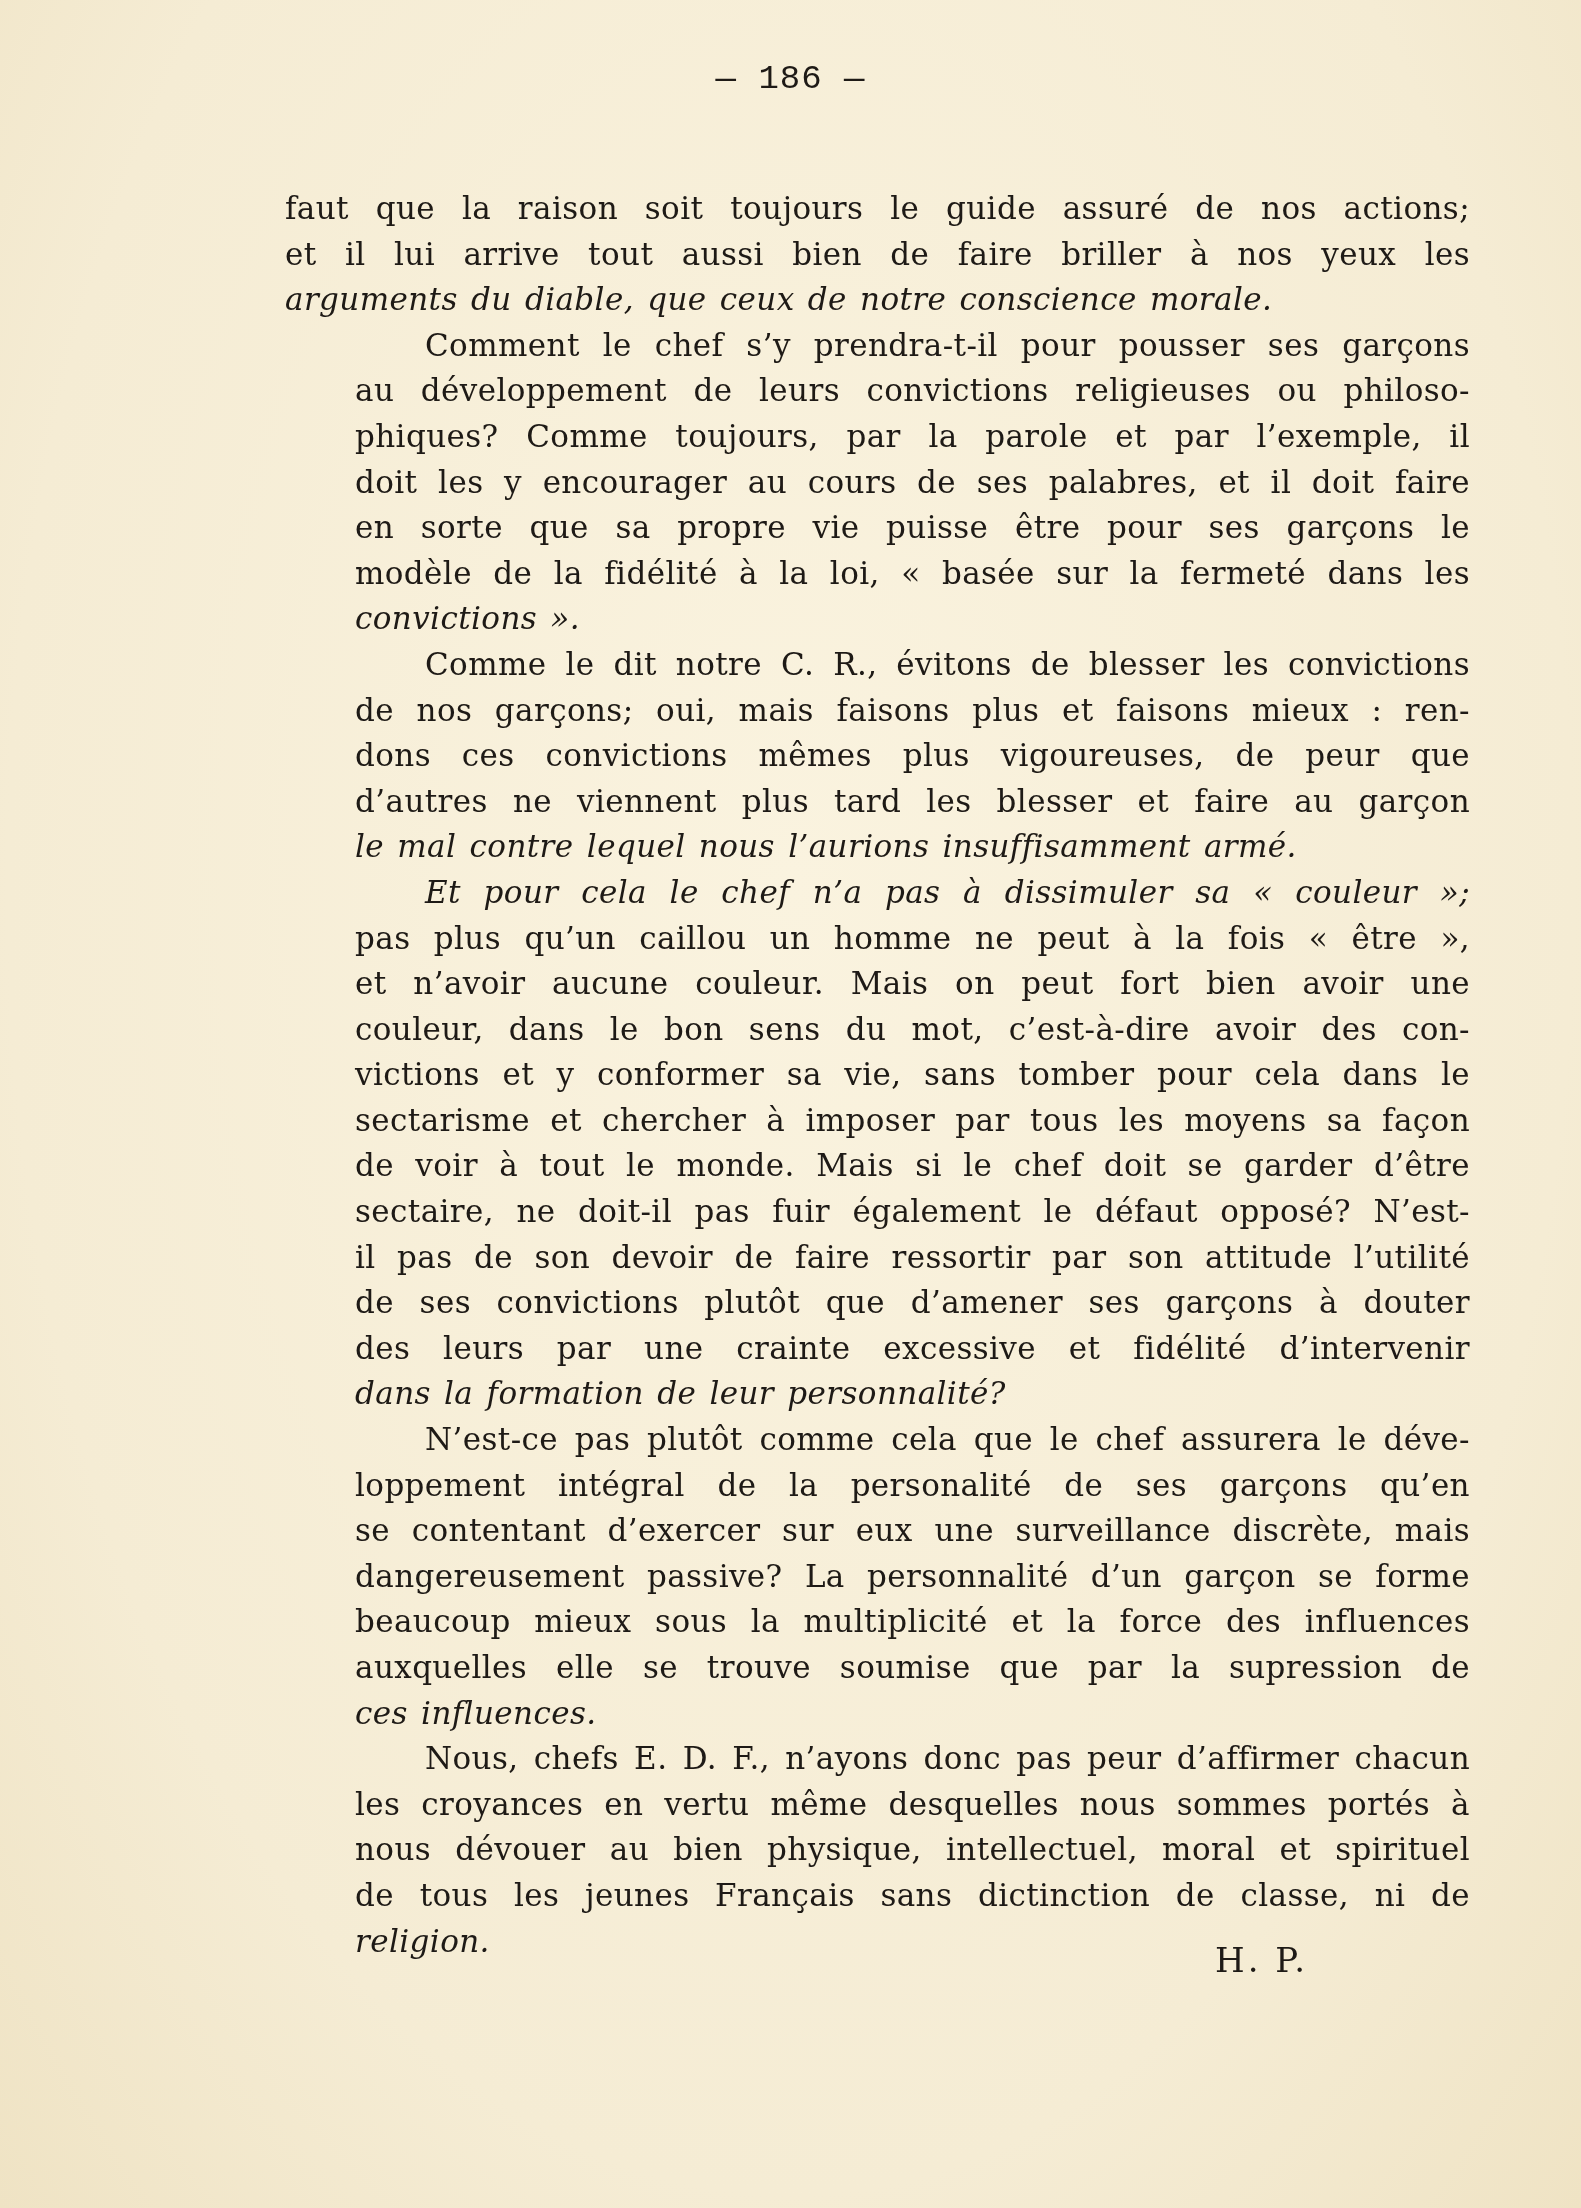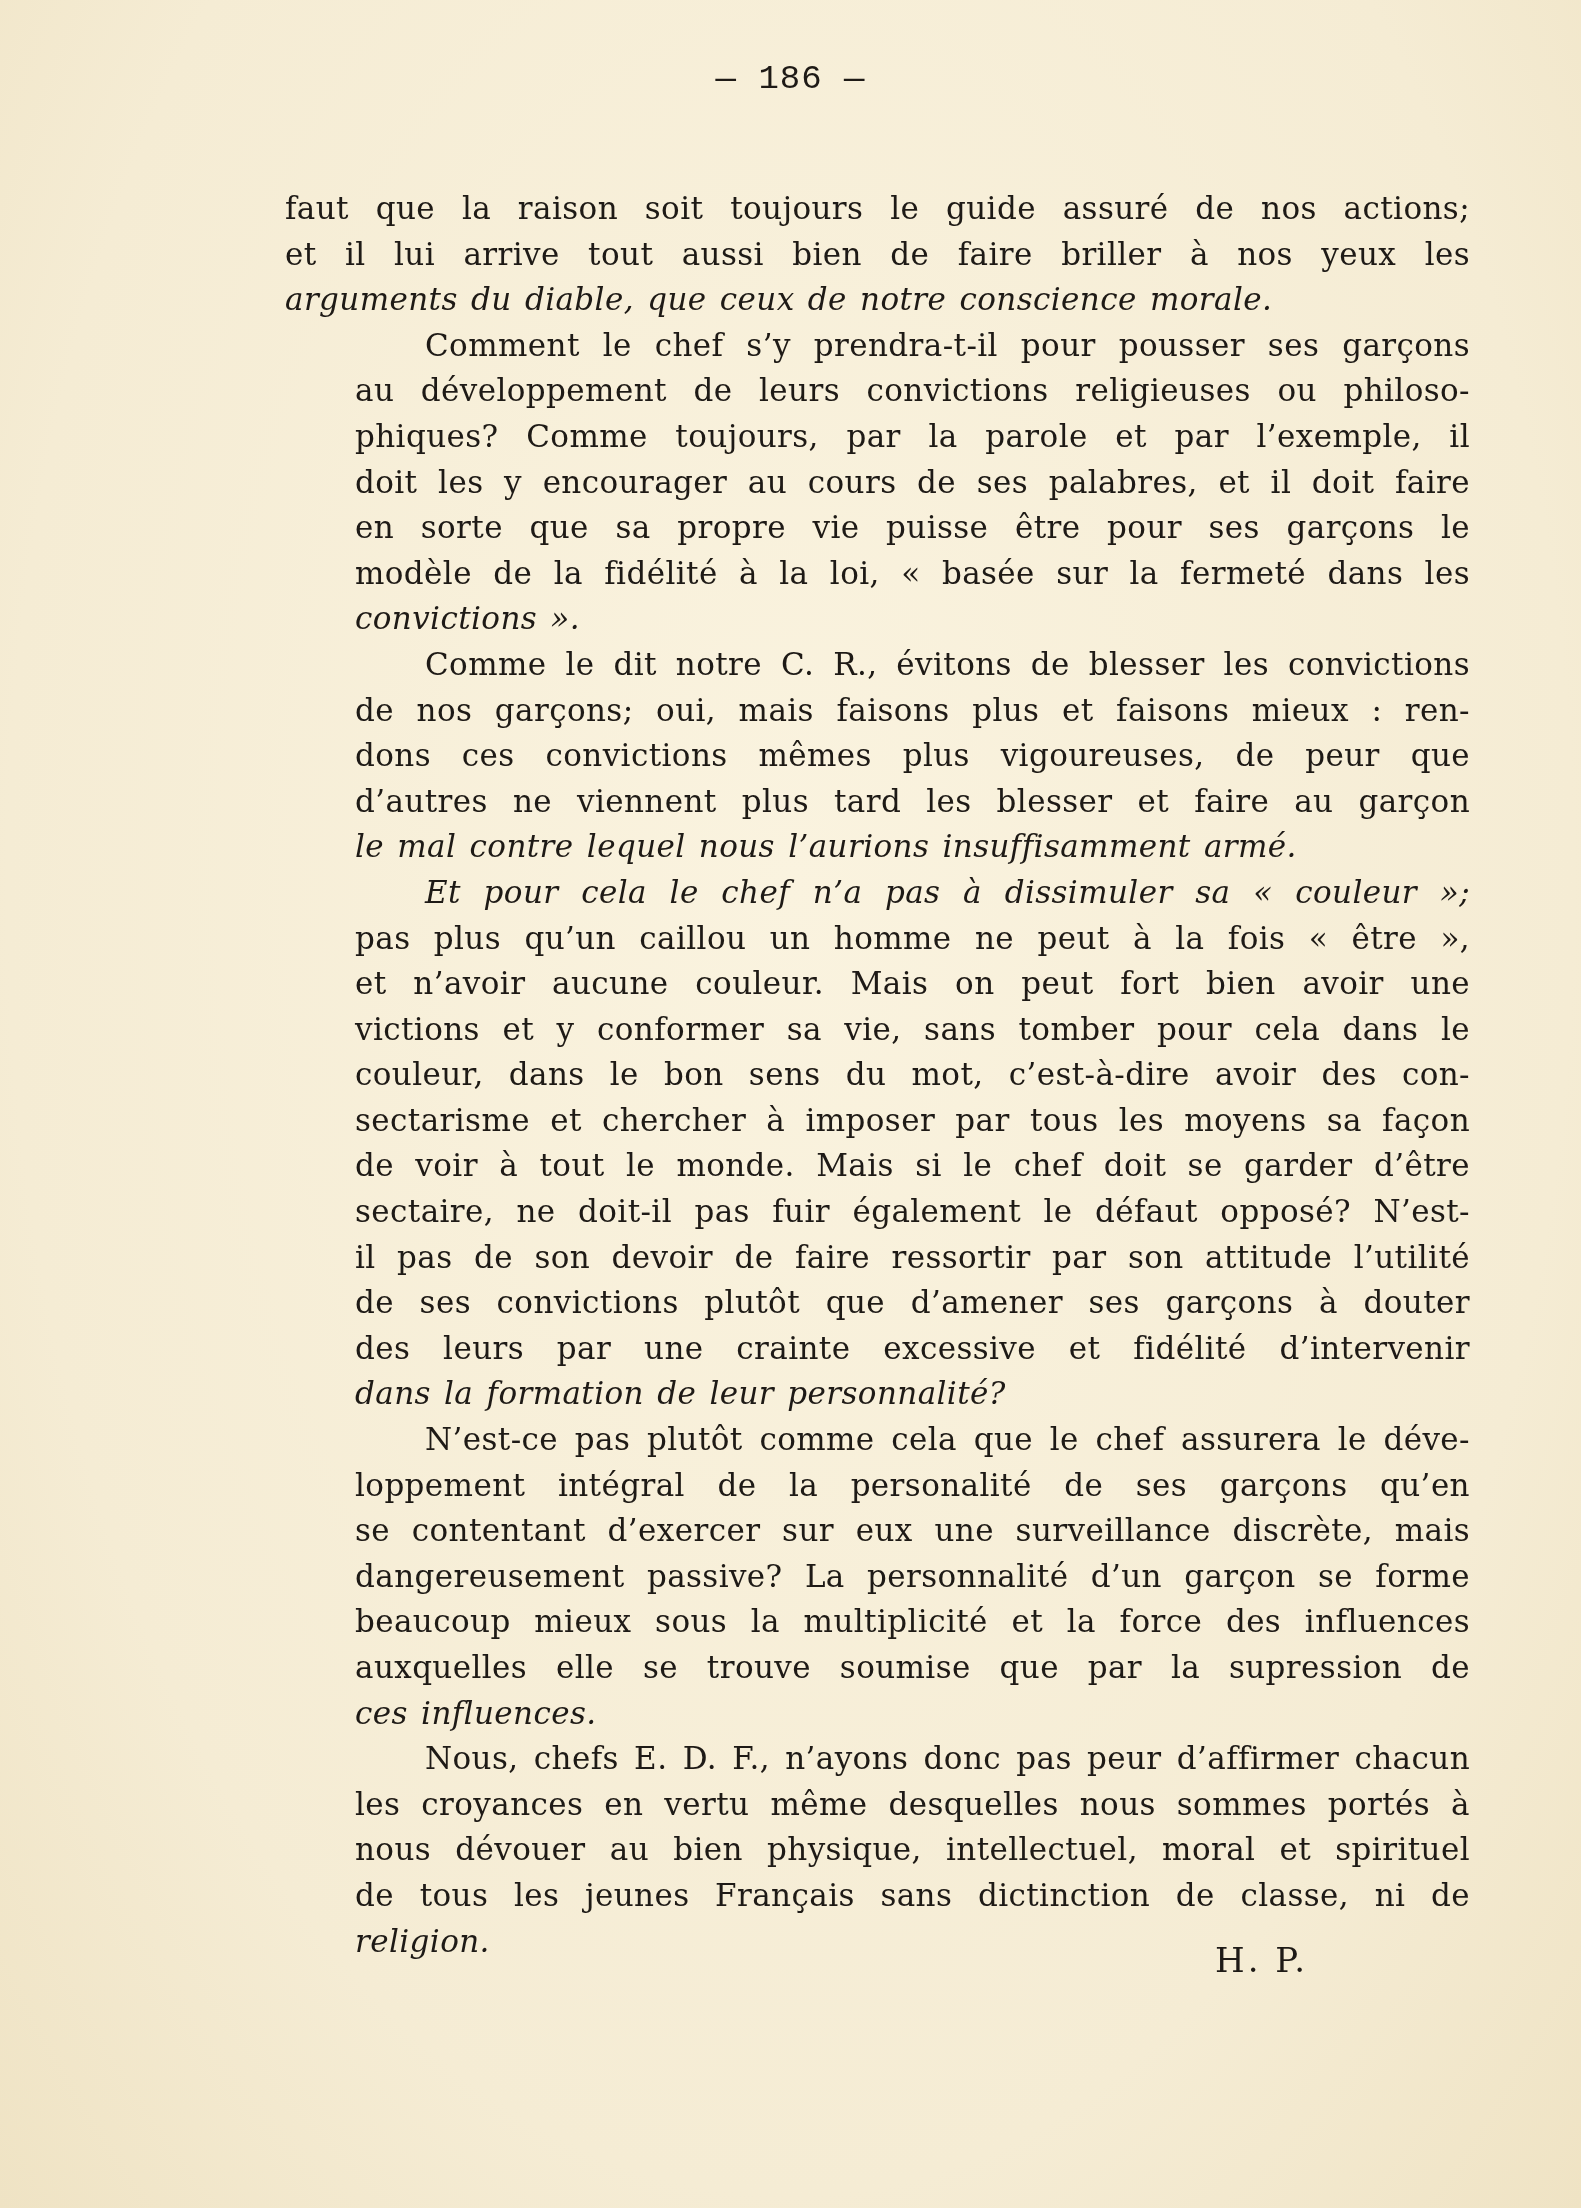--- a/index.html
+++ b/index.html
@@ -56,22 +56,22 @@
       <span class="line" style="padding-left: 70px;">Comme le dit notre C. R., évitons de blesser les convictions</span>
       <span class="line">de nos garçons; oui, mais faisons plus et faisons mieux : ren-</span>
       <span class="line">dons ces convictions mêmes plus vigoureuses, de peur que</span>
       <span class="line">d’autres ne viennent plus tard les blesser et faire au garçon</span>
       <span class="line last">le mal contre lequel nous l’aurions insuffisamment armé.</span>
     </div>
     <div class="para indent">
       <span class="line" style="padding-left: 70px; font-style: italic;">Et pour cela le chef n’a pas à dissimuler sa « couleur »;</span>
       <span class="line">pas plus qu’un caillou un homme ne peut à la fois « être »,</span>
       <span class="line">et n’avoir aucune couleur. Mais on peut fort bien avoir une</span>
+      <span class="line">couleur, dans le bon sens du mot, c’est-à-dire avoir des con-</span>
       <span class="line">victions et y conformer sa vie, sans tomber pour cela dans le</span>
-      <span class="line">couleur, dans le bon sens du mot, c’est-à-dire avoir des con-</span>
       <span class="line">sectarisme et chercher à imposer par tous les moyens sa façon</span>
       <span class="line">de voir à tout le monde. Mais si le chef doit se garder d’être</span>
       <span class="line">sectaire, ne doit-il pas fuir également le défaut opposé? N’est-</span>
       <span class="line">il pas de son devoir de faire ressortir par son attitude l’utilité</span>
       <span class="line">de ses convictions plutôt que d’amener ses garçons à douter</span>
       <span class="line">des leurs par une crainte excessive et fidélité d’intervenir</span>
       <span class="line last">dans la formation de leur personnalité?</span>
     </div>
     <div class="para indent">
       <span class="line" style="padding-left: 70px;">N’est-ce pas plutôt comme cela que le chef assurera le déve-</span>

